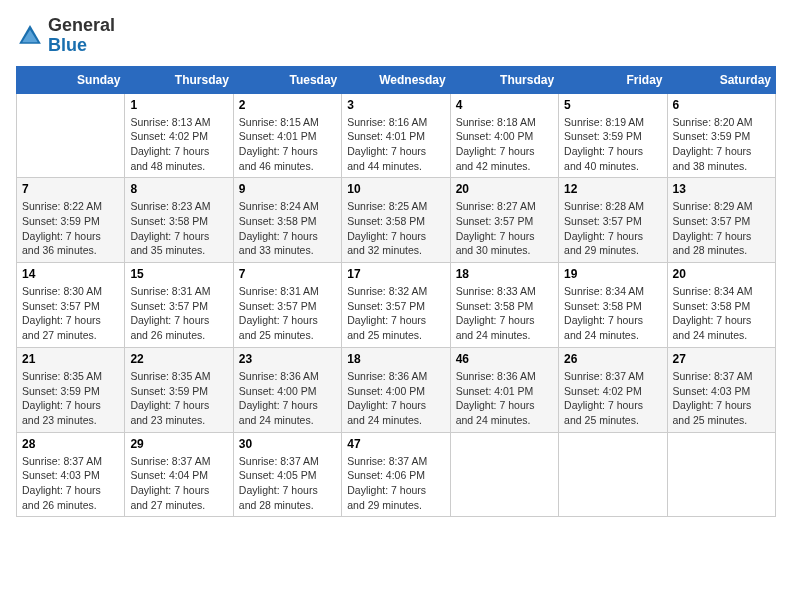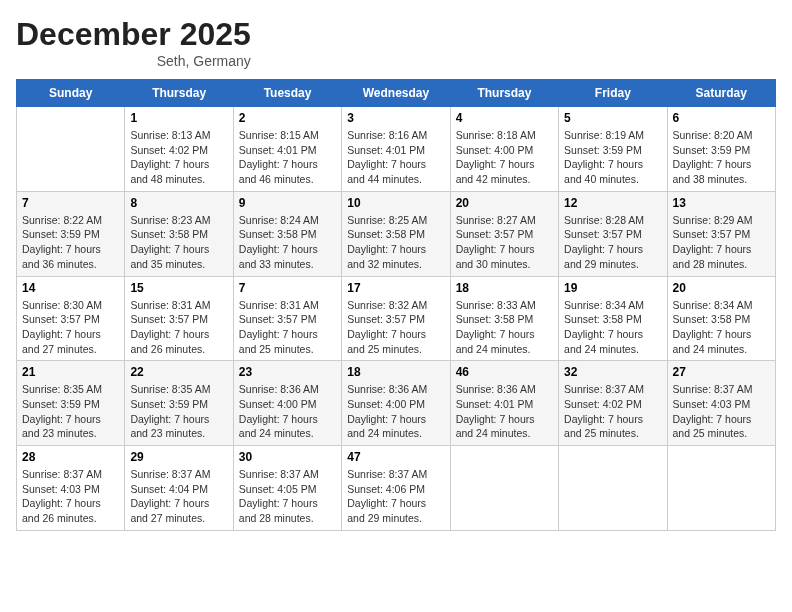--- a/index.html
+++ b/index.html
@@ -46,21 +46,21 @@
     }
     table {
       width: 100%;
       border-collapse: collapse;
       font-size: 11px;
     }
     thead th {
       background-color: #2a6abf;
       color: #fff;
       padding: 6px 4px;
-      text-align: center;
+      text-align: right;
       font-size: 12px;
       font-weight: bold;
       border: 1px solid #2a6abf;
     }
     tbody td {
       border: 1px solid #ccc;
       vertical-align: top;
       padding: 4px 5px;
       height: 80px;
       width: calc(100% / 7);
@@ -85,23 +85,29 @@
       background-color: #ffffff;
     }
     .empty-cell {
       background-color: inherit;
     }
   </style>
 </head>
 <body>
 
 <div class="header">
-  <div class="title-area">
-    <div class="month-year">December 2025</div>
-    <div class="location">Seth, Germany</div>
+  <div class="logo">
+    <svg class="logo-icon" viewBox="0 0 36 36" xmlns="http://www.w3.org/2000/svg">
+      <polygon points="18,4 32,28 4,28" fill="#1a6faf"></polygon>
+      <polygon points="18,10 28,26 8,26" fill="#5ba3d9"></polygon>
+    </svg>
+    <div class="logo-text">
+      <span class="logo-general">General</span><br>
+      <span class="logo-blue">Blue</span>
+    </div>
   </div>
 </div>
 
 <table>
   <thead>
     <tr>
     <th>Sunday</th>
         <th>Thursday</th>
         <th>Tuesday</th>
         <th>Wednesday</th>
@@ -313,21 +319,21 @@
       </td>
         <td>
         <div class="day-number">46</div>
         <div class="day-info">
           Sunrise: 8:36 AM<br>
           Sunset: 4:01 PM<br>
           Daylight: 7 hours and 24 minutes.
         </div>
       </td>
         <td>
-        <div class="day-number">32</div>
+        <div class="day-number">26</div>
         <div class="day-info">
           Sunrise: 8:37 AM<br>
           Sunset: 4:02 PM<br>
           Daylight: 7 hours and 25 minutes.
         </div>
       </td>
         <td>
         <div class="day-number">27</div>
         <div class="day-info">
           Sunrise: 8:37 AM<br>

